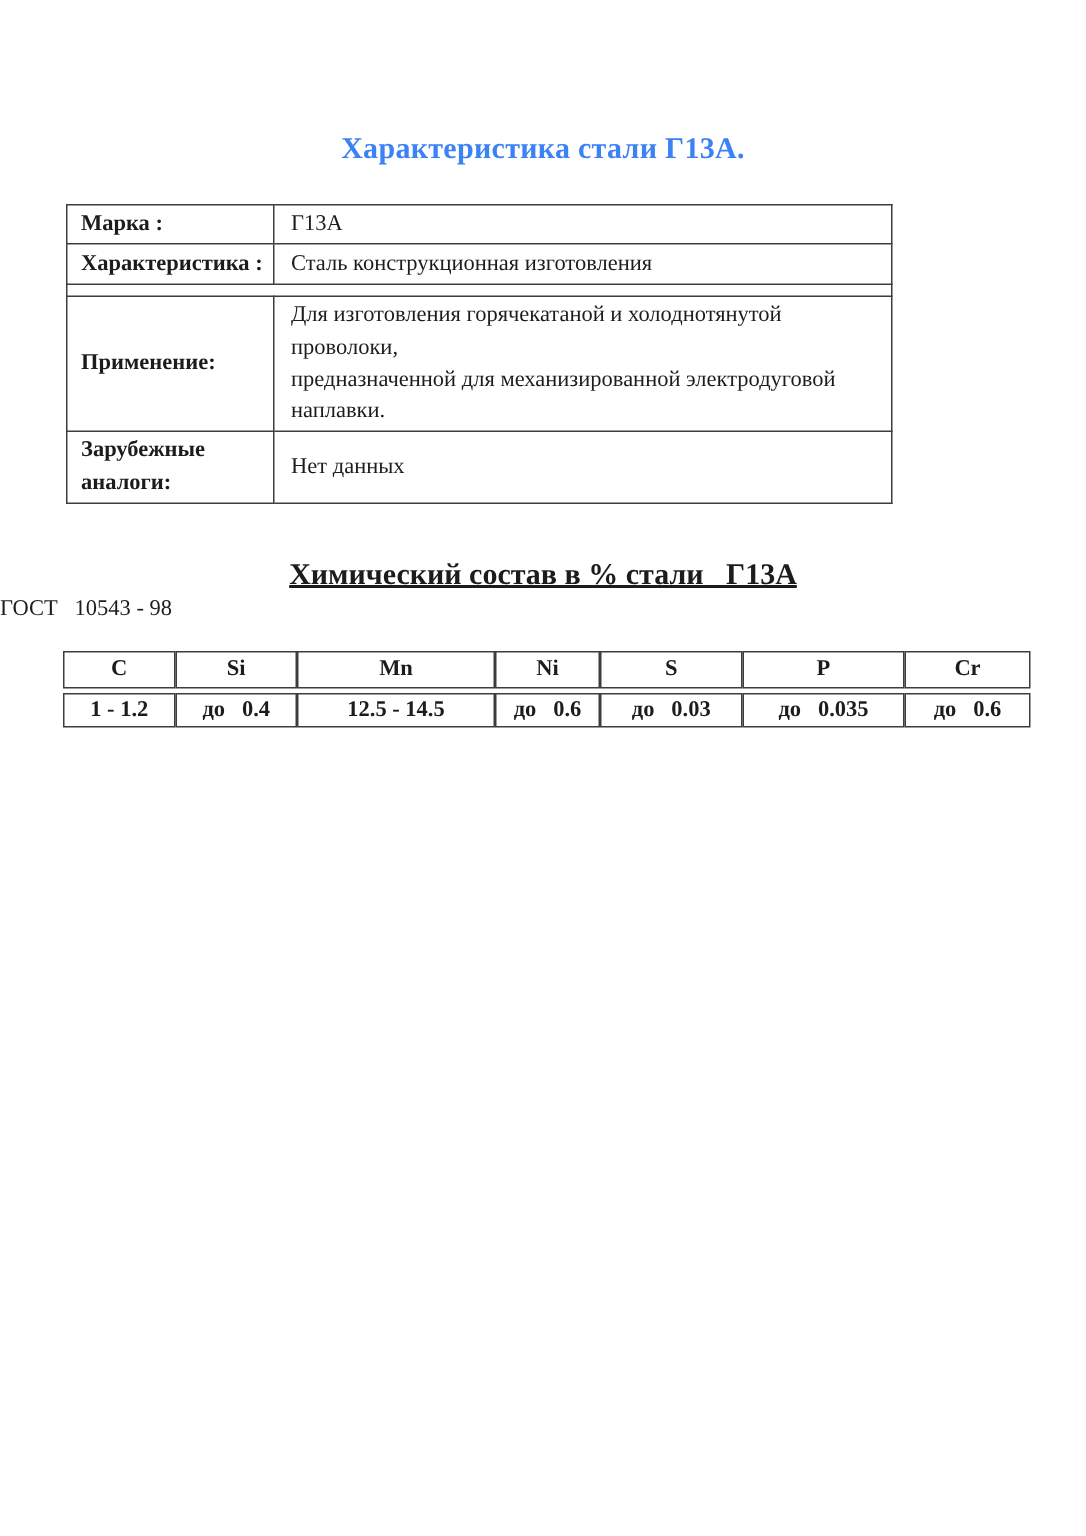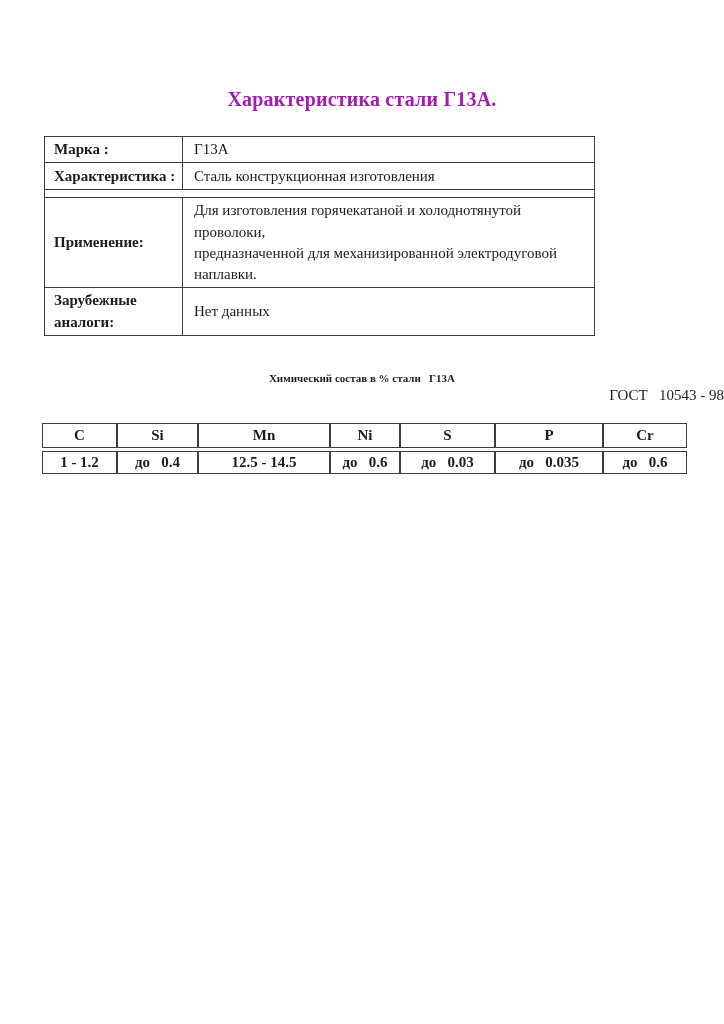--- a/index.html
+++ b/index.html
@@ -12,21 +12,21 @@
     background: #ffffff;
     font-family: "Liberation Serif", "DejaVu Serif", serif;
     color: #1c1c1c;
     overflow: hidden;
   }
   .doc-title {
     padding-top: 88px;
     text-align: center;
     font-size: 20px;
     font-weight: bold;
-    color: #a21caf;
+    color: #3b82f6;
     letter-spacing: 0.2px;
     white-space: pre-wrap;
   }
   
   table.info-table {
     border-collapse: collapse;
     table-layout: fixed;
     width: 551px;
     margin: 25px 0 0 44px;
     font-size: 15px;
@@ -47,27 +47,28 @@
   }
   tr.row-h1 td { height: 25px; }
   tr.row-h2 td { height: 27px; }
   tr.spacer td { height: 8px; padding: 0; }
   tr.row-h3 td { height: 46px; }
   tr.row-h4 td { height: 42px; }
   
   .chem-heading {
     margin-top: 36px;
     text-align: center;
-    font-size: 11px;
+    font-size: 20px;
     font-weight: bold;
     white-space: pre-wrap;
+    text-decoration: underline;
   }
   .chem-subheading {
     margin-top: 3px;
-    text-align: right;
+    text-align: left;
     font-size: 15px;
     white-space: pre-wrap;
   }
   table.chem-table {
     border-collapse: separate;
     border-spacing: 0 3px;
     table-layout: fixed;
     width: 645px;
     margin: 16px 0 0 42px;
     font-size: 15px;

